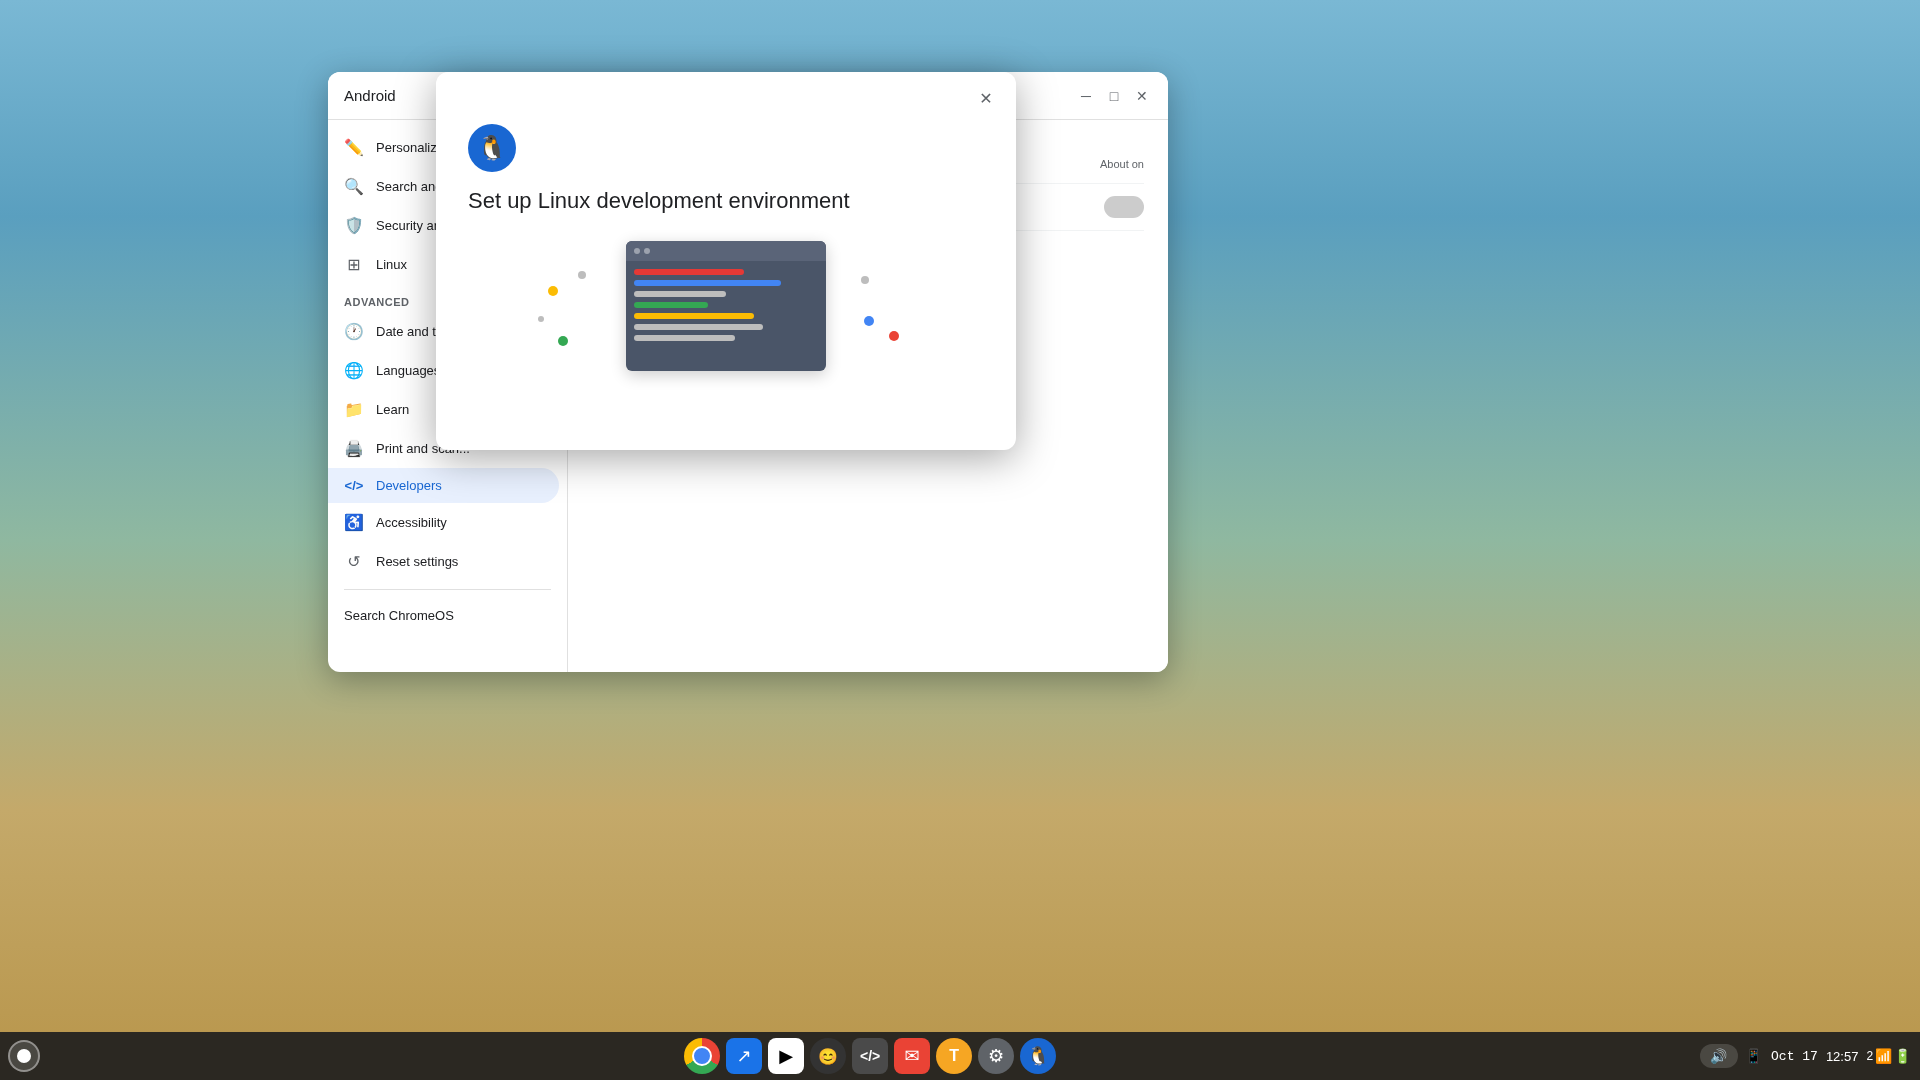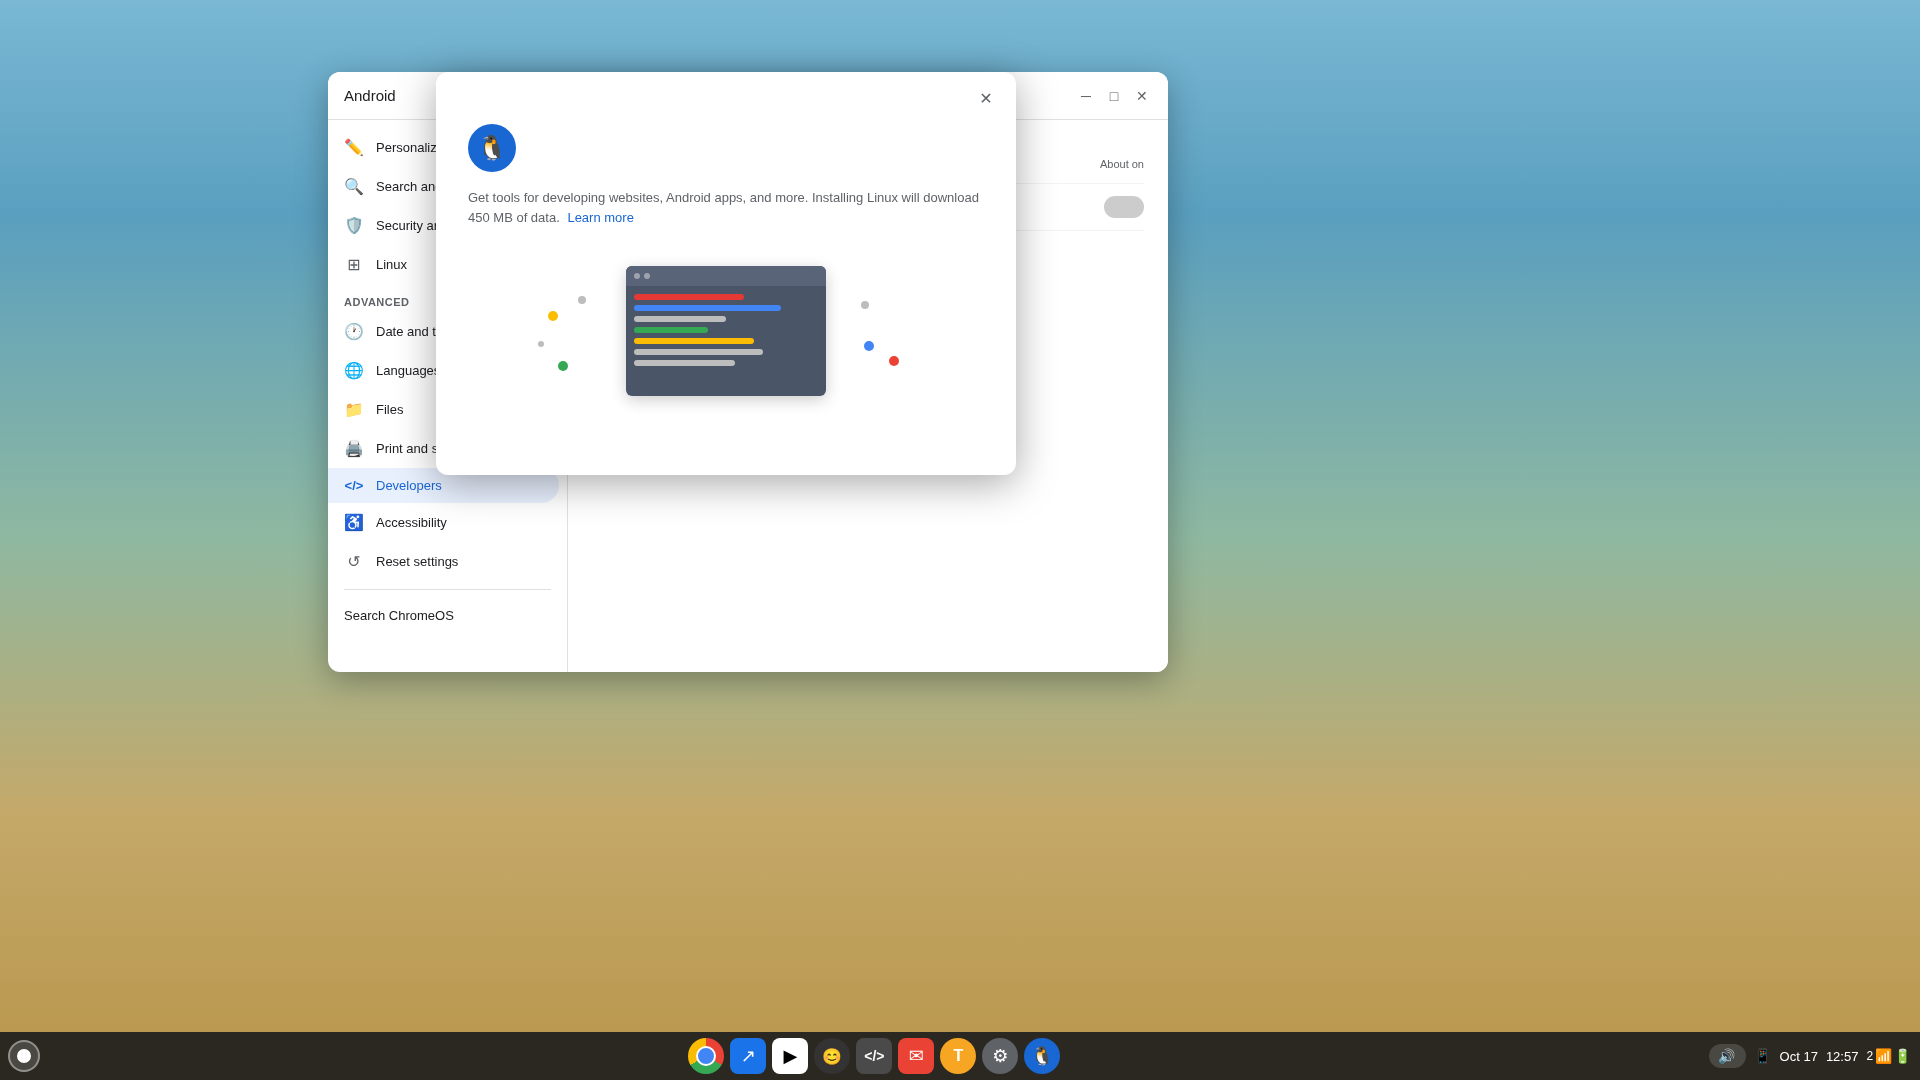--- a/index.html
+++ b/index.html
@@ -405,20 +405,21 @@
     .status-bar-time {
       font-size: 13px;
       color: white;
       font-weight: 500;
     }
 
     .status-bar-date {
       font-size: 13px;
       color: white;
       font-weight: 500;
+      font-family: Liberation Mono, monospace;
     }
 
     .sidebar-divider {
       height: 1px;
       background: #e0e0e0;
       margin: 8px 16px;
     }
   </style>
 </head>
 <body>
@@ -465,21 +466,21 @@
         <div class="sidebar-item">
           <span class="icon">🕐</span>
           <span>Date and time</span>
         </div>
         <div class="sidebar-item">
           <span class="icon">🌐</span>
           <span>Languages and...</span>
         </div>
         <div class="sidebar-item">
           <span class="icon">📁</span>
-          <span>Files</span>
+          <span>Learn</span>
         </div>
         <div class="sidebar-item">
           <span class="icon">🖨️</span>
           <span>Print and scan...</span>
         </div>
         <div class="sidebar-item active">
           <span class="icon" style="font-size:13px; font-weight:bold; color:#1967d2;">&lt;/&gt;</span>
           <span>Developers</span>
         </div>
         <div class="sidebar-item">
@@ -521,25 +522,22 @@
     <div class="modal-header">
       <button class="modal-close-btn">✕</button>
     </div>
 
     <div class="modal-body">
 
       <div class="penguin-logo" style="margin-bottom:16px;">
         🐧
       </div>
 
-
-      <p class="modal-description">
-        <span>Get tools for developing websites, Android apps, and more. Installing Linux will download 450 MB of data.</span>
-        <a href="#" style="color:#1967d2;margin-left:4px;">Learn more</a>
-      </p>
+      <h2 class="modal-title">Set up Linux development environment</h2>
+
 
       <div class="code-illustration">
 
         <div class="float-dot" style="width:10px;height:10px;background:#fbbc04;left:80px;top:60px;"></div>
         <div class="float-dot" style="width:8px;height:8px;background:#bdbdbd;left:110px;top:45px;"></div>
         <div class="float-dot" style="width:10px;height:10px;background:#34a853;left:90px;top:110px;"></div>
         <div class="float-dot" style="width:10px;height:10px;background:#4285f4;right:110px;top:90px;"></div>
         <div class="float-dot" style="width:10px;height:10px;background:#ea4335;right:85px;top:105px;"></div>
         <div class="float-dot" style="width:8px;height:8px;background:#bdbdbd;right:115px;top:50px;"></div>
         <div class="float-dot" style="width:6px;height:6px;background:#bdbdbd;left:70px;top:90px;"></div>

